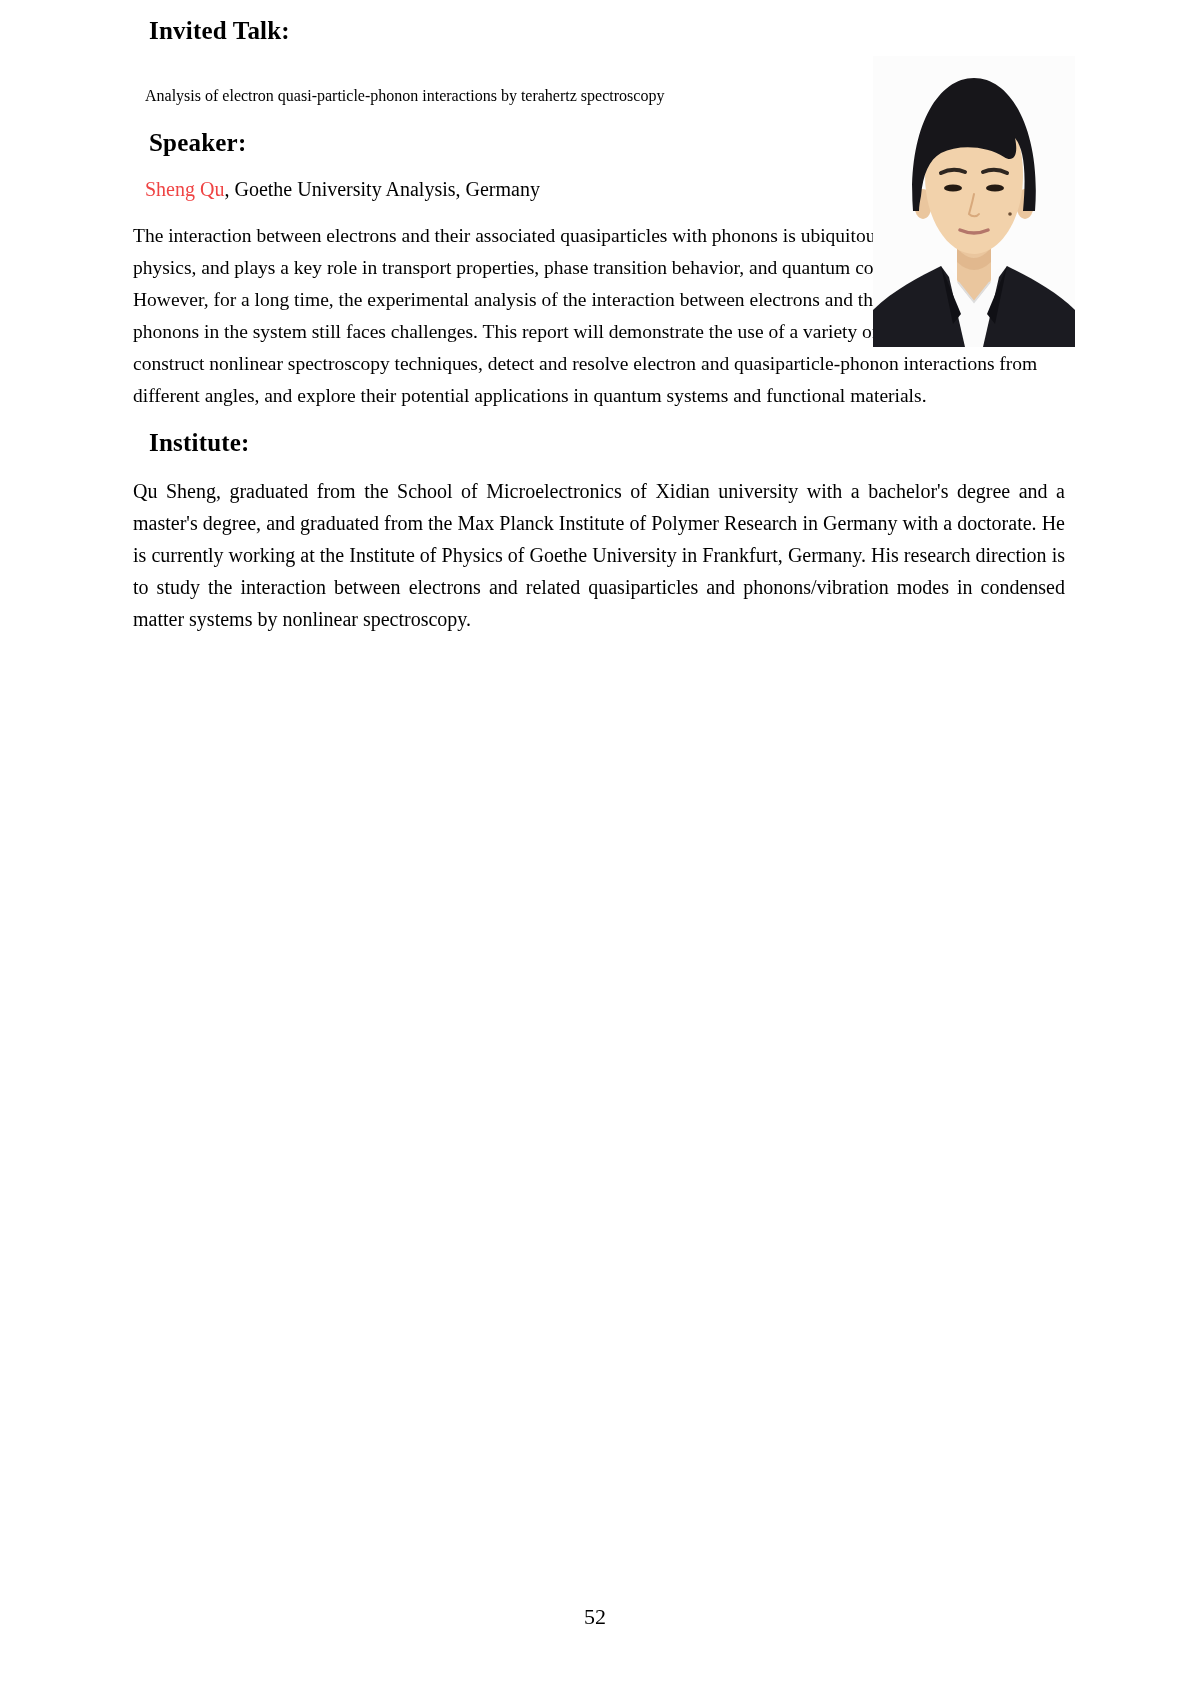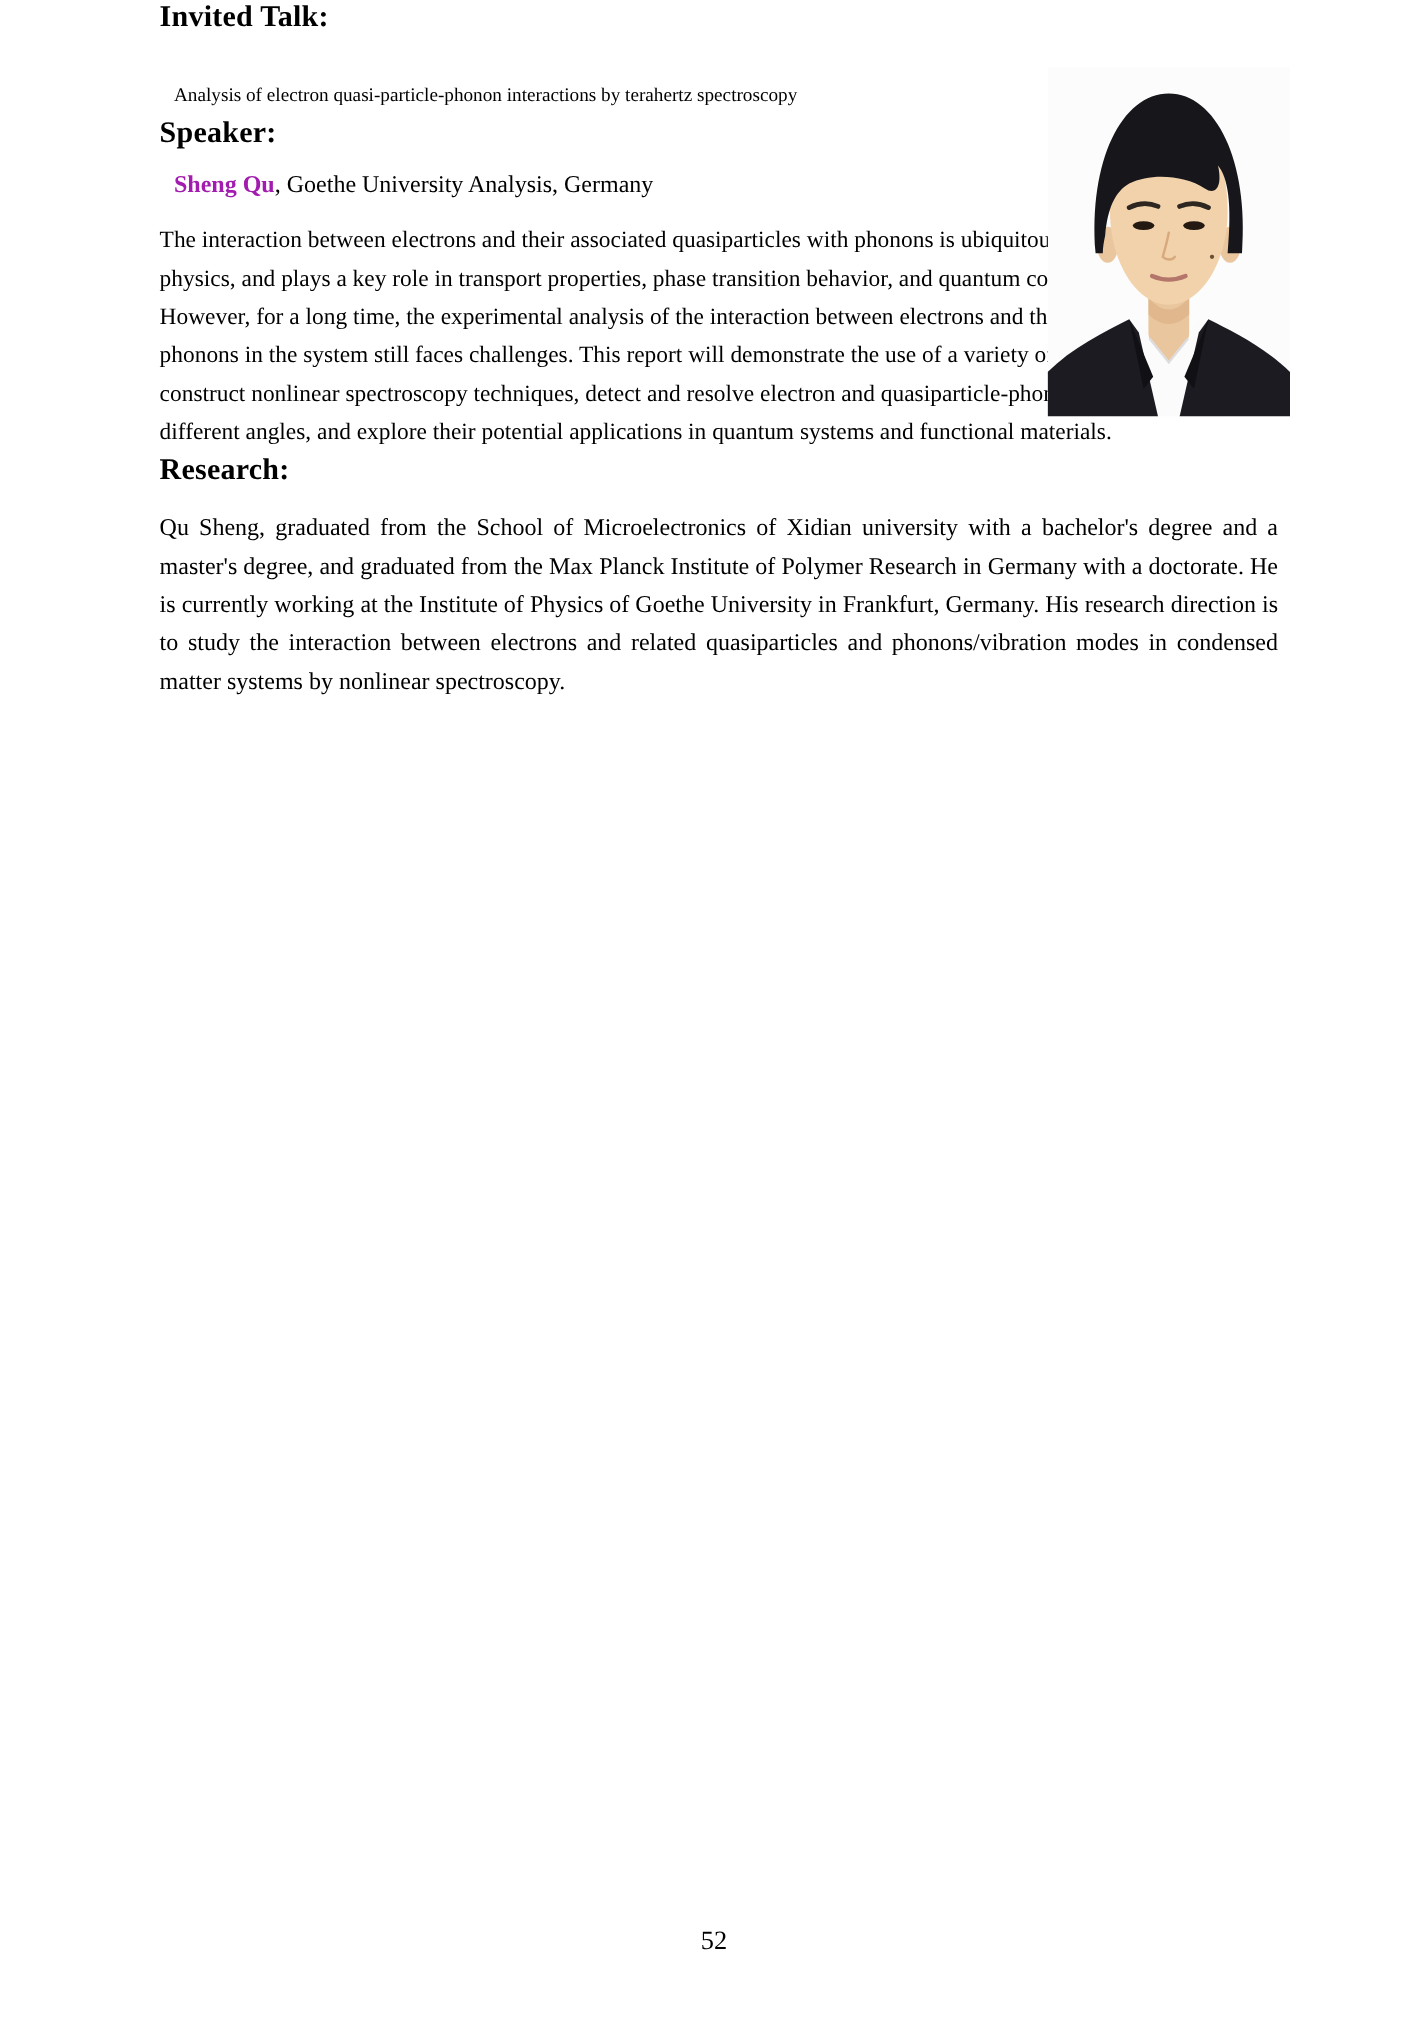--- a/index.html
+++ b/index.html
@@ -19,43 +19,42 @@
   .content {
     position: absolute;
     left: 133px;
     top: 0;
     width: 932px;
   }
   h2.sec {
     font-size: 25px;
     line-height: 30px;
     font-weight: bold;
-    margin: 0;
+    margin: 16px;
     letter-spacing: 0.2px;
   }
   .heading-invited   { margin-top: 70px; }
   .talk-title {
     margin: 34px 0 0 0;
     font-size: 16px;
     line-height: 32px;
     width: 700px;
     text-indent: 12px;
   }
   .heading-speaker   { margin-top: 8px; }
   .speaker-line {
     margin: 13px 0 0 0;
     font-size: 20px;
     line-height: 30px;
     text-indent: 12px;
   }
   .speaker-link {
-    color: #a21caf;
+    color: #ef4444;
     text-decoration: none;
     cursor: pointer;
-    font-weight: bold;
   }
   .heading-abstract  { margin-top: 101px; }
   .abstract-text {
     margin: 16px 0 0 0;
     font-size: 19.5px;
     line-height: 32px;
     text-align: left;
     width: 932px;
   }
   .heading-biography { margin-top: 6px; }
@@ -94,21 +93,21 @@
 
     <p class="talk-title">Analysis of electron quasi-particle-phonon interactions by terahertz spectroscopy</p>
 
     <h2 class="sec heading-speaker">Speaker:</h2>
 
     <p class="speaker-line"><a class="speaker-link">Sheng Qu</a><span>, Goethe University Analysis, Germany</span></p>
 
 
     <p class="abstract-text">The interaction between electrons and their associated quasiparticles with phonons is ubiquitous in condensed matter physics, and plays a key role in transport properties, phase transition behavior, and quantum correlation phenomena. However, for a long time, the experimental analysis of the interaction between electrons and their quasi-particles and phonons in the system still faces challenges. This report will demonstrate the use of a variety of terahertz sources to construct nonlinear spectroscopy techniques, detect and resolve electron and quasiparticle-phonon interactions from different angles, and explore their potential applications in quantum systems and functional materials.</p>
 
-    <h2 class="sec heading-biography">Research:</h2>
+    <h2 class="sec heading-biography">Institute:</h2>
 
     <p class="bio-text">Qu Sheng, graduated from the School of Microelectronics of Xidian university with a bachelor's degree and a master's degree, and graduated from the Max Planck Institute of Polymer Research in Germany with a doctorate. He is currently working at the Institute of Physics of Goethe University in Frankfurt, Germany. His research direction is to study the interaction between electrons and related quasiparticles and phonons/vibration modes in condensed matter systems by nonlinear spectroscopy.</p>
 
   </div>
 
   <div class="photo">
     <svg viewBox="0 0 202 291" width="202" height="291" xmlns="http://www.w3.org/2000/svg">
 
       <rect width="202" height="291" fill="#fcfcfc"></rect>
 

